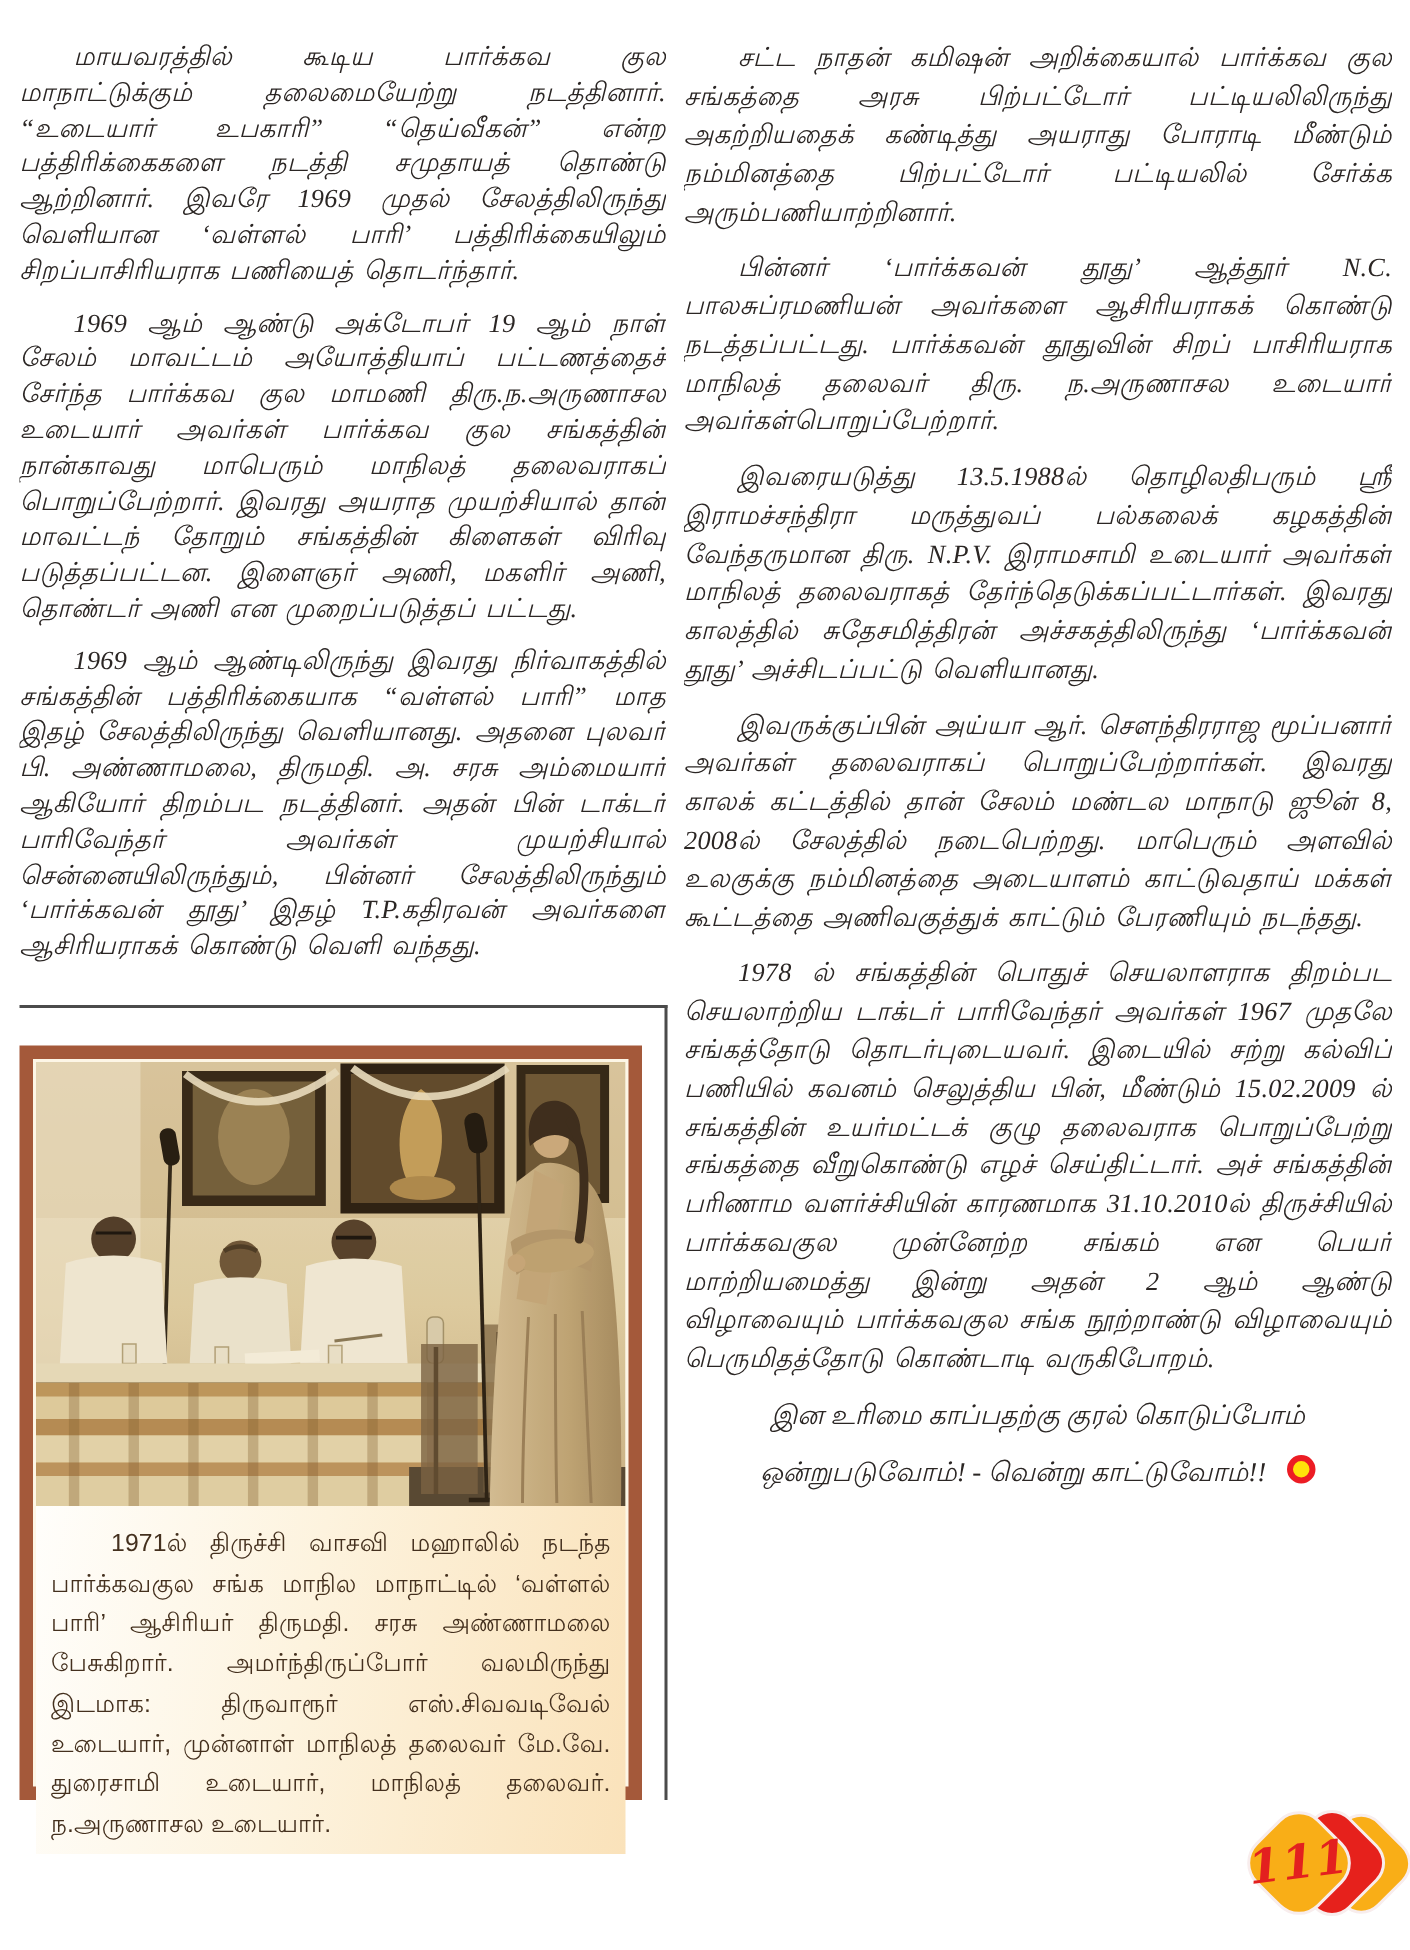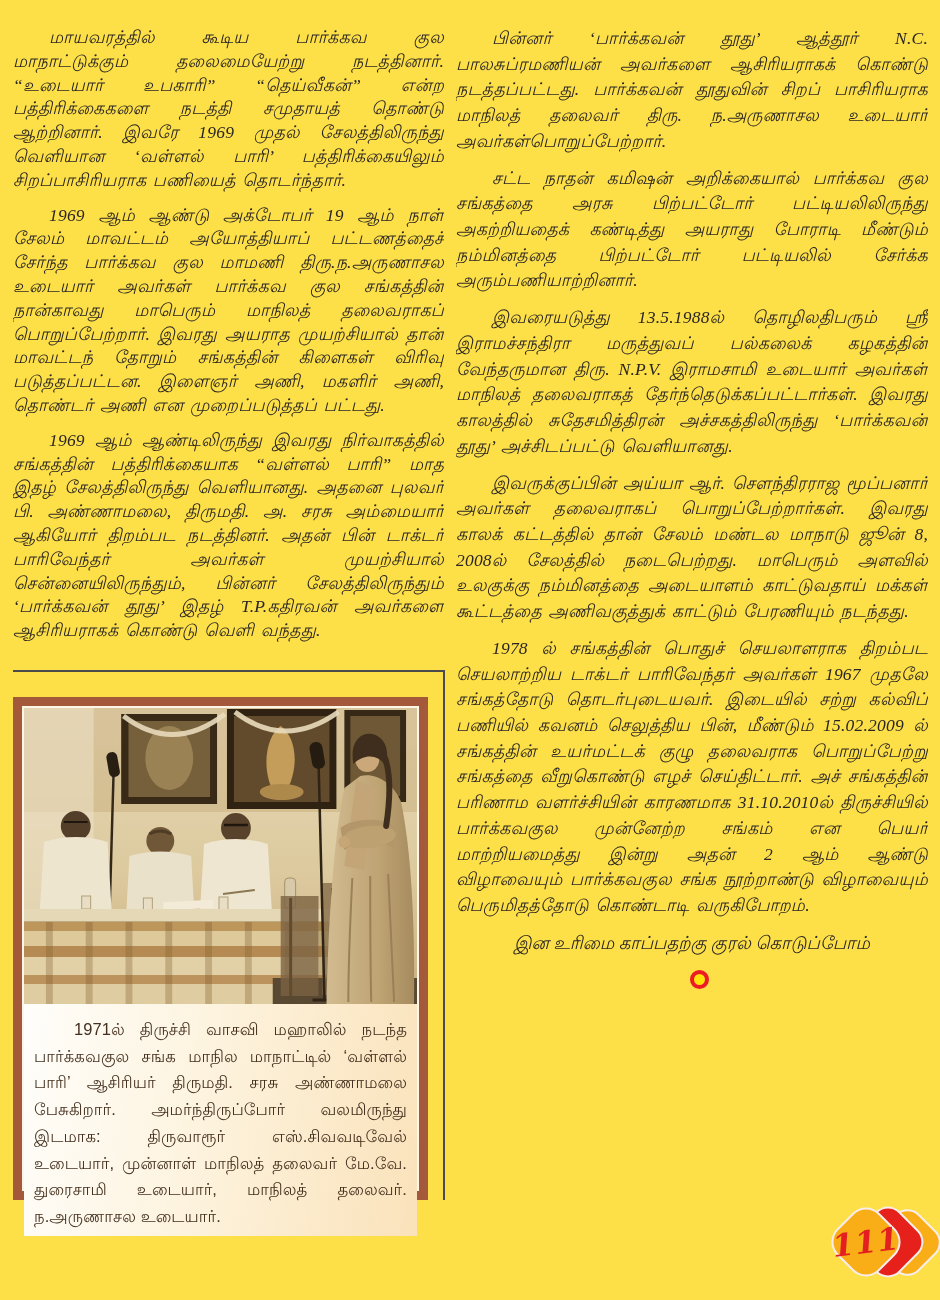--- a/index.html
+++ b/index.html
@@ -3,21 +3,21 @@
 <meta charset="utf-8">
 <style>
   html,body{margin:0;padding:0;}
   body{
     width:940px;height:1300px;
     font-family:"Liberation Serif","DejaVu Serif",serif;
     background:#efe4e4;
   }
   .page{
     position:relative;width:940px;height:1300px;
-    background:#fde047;overflow:hidden;
+    background:#ffffff;overflow:hidden;
   }
 
   
   .col{position:absolute;top:26px;color:#2b2624;}
   .col-left{left:13px;width:431px;height:640px;overflow:hidden;}
   .col-right{left:456px;width:472px;height:1170px;overflow:hidden;}
   .col p.body{
     margin:0 0 11px 0;
     font-style:italic;
     font-size:17.5px;
@@ -95,29 +95,29 @@
   <div class="col col-left">
 
   <p class="body">மாயவரத்தில் கூடிய பார்க்கவ குல மாநாட்டுக்கும் தலைமையேற்று நடத்தினார். “உடையார் உபகாரி” “தெய்வீகன்” என்ற பத்திரிக்கைகளை நடத்தி சமுதாயத் தொண்டு ஆற்றினார். இவரே 1969 முதல் சேலத்திலிருந்து வெளியான ‘வள்ளல் பாரி’ பத்திரிக்கையிலும் சிறப்பாசிரியராக பணியைத் தொடர்ந்தார்.</p>
       <p class="body">1969 ஆம் ஆண்டு அக்டோபர் 19 ஆம் நாள் சேலம் மாவட்டம் அயோத்தியாப் பட்டணத்தைச் சேர்ந்த பார்க்கவ குல மாமணி திரு.ந.அருணாசல உடையார் அவர்கள் பார்க்கவ குல சங்கத்தின் நான்காவது மாபெரும் மாநிலத் தலைவராகப் பொறுப்பேற்றார். இவரது அயராத முயற்சியால் தான் மாவட்டந் தோறும் சங்கத்தின் கிளைகள் விரிவு படுத்தப்பட்டன. இளைஞர் அணி, மகளிர் அணி, தொண்டர் அணி என முறைப்படுத்தப் பட்டது.</p>
       <p class="body">1969 ஆம் ஆண்டிலிருந்து இவரது நிர்வாகத்தில் சங்கத்தின் பத்திரிக்கையாக “வள்ளல் பாரி” மாத இதழ் சேலத்திலிருந்து வெளியானது. அதனை புலவர் பி. அண்ணாமலை, திருமதி. அ. சரசு அம்மையார் ஆகியோர் திறம்பட நடத்தினர். அதன் பின் டாக்டர் பாரிவேந்தர் அவர்கள் முயற்சியால் சென்னையிலிருந்தும், பின்னர் சேலத்திலிருந்தும் ‘பார்க்கவன் தூது’ இதழ் T.P.கதிரவன் அவர்களை ஆசிரியராகக் கொண்டு வெளி வந்தது.</p>
     </div>
 
   <div class="col col-right">
     <div>
 
-    <p class="body">பின்னர் ‘பார்க்கவன் தூது’ ஆத்தூர் N.C. பாலசுப்ரமணியன் அவர்களை ஆசிரியராகக் கொண்டு நடத்தப்பட்டது. பார்க்கவன் தூதுவின் சிறப் பாசிரியராக மாநிலத் தலைவர் திரு. ந.அருணாசல உடையார் அவர்கள்பொறுப்பேற்றார்.</p>
-        <p class="body">சட்ட நாதன் கமிஷன் அறிக்கையால் பார்க்கவ குல சங்கத்தை அரசு பிற்பட்டோர் பட்டியலிலிருந்து அகற்றியதைக் கண்டித்து அயராது போராடி மீண்டும் நம்மினத்தை பிற்பட்டோர் பட்டியலில் சேர்க்க அரும்பணியாற்றினார்.</p>
+    <p class="body">சட்ட நாதன் கமிஷன் அறிக்கையால் பார்க்கவ குல சங்கத்தை அரசு பிற்பட்டோர் பட்டியலிலிருந்து அகற்றியதைக் கண்டித்து அயராது போராடி மீண்டும் நம்மினத்தை பிற்பட்டோர் பட்டியலில் சேர்க்க அரும்பணியாற்றினார்.</p>
+        <p class="body">பின்னர் ‘பார்க்கவன் தூது’ ஆத்தூர் N.C. பாலசுப்ரமணியன் அவர்களை ஆசிரியராகக் கொண்டு நடத்தப்பட்டது. பார்க்கவன் தூதுவின் சிறப் பாசிரியராக மாநிலத் தலைவர் திரு. ந.அருணாசல உடையார் அவர்கள்பொறுப்பேற்றார்.</p>
         <p class="body">இவரையடுத்து 13.5.1988ல் தொழிலதிபரும் ஸ்ரீ இராமச்சந்திரா மருத்துவப் பல்கலைக் கழகத்தின் வேந்தருமான திரு. N.P.V. இராமசாமி உடையார் அவர்கள் மாநிலத் தலைவராகத் தேர்ந்தெடுக்கப்பட்டார்கள். இவரது காலத்தில் சுதேசமித்திரன் அச்சகத்திலிருந்து ‘பார்க்கவன் தூது’ அச்சிடப்பட்டு வெளியானது.</p>
         <p class="body">இவருக்குப்பின் அய்யா ஆர். சௌந்திரராஜ மூப்பனார் அவர்கள் தலைவராகப் பொறுப்பேற்றார்கள். இவரது காலக் கட்டத்தில் தான் சேலம் மண்டல மாநாடு ஜூன் 8, 2008ல் சேலத்தில் நடைபெற்றது. மாபெரும் அளவில் உலகுக்கு நம்மினத்தை அடையாளம் காட்டுவதாய் மக்கள் கூட்டத்தை அணிவகுத்துக் காட்டும் பேரணியும் நடந்தது.</p>
         <p class="body">1978 ல் சங்கத்தின் பொதுச் செயலாளராக திறம்பட செயலாற்றிய டாக்டர் பாரிவேந்தர் அவர்கள் 1967 முதலே சங்கத்தோடு தொடர்புடையவர். இடையில் சற்று கல்விப் பணியில் கவனம் செலுத்திய பின், மீண்டும் 15.02.2009 ல் சங்கத்தின் உயர்மட்டக் குழு தலைவராக பொறுப்பேற்று சங்கத்தை வீறுகொண்டு எழச் செய்திட்டார். அச் சங்கத்தின் பரிணாம வளர்ச்சியின் காரணமாக 31.10.2010ல் திருச்சியில் பார்க்கவகுல முன்னேற்ற சங்கம் என பெயர் மாற்றியமைத்து இன்று அதன் 2 ஆம் ஆண்டு விழாவையும் பார்க்கவகுல சங்க நூற்றாண்டு விழாவையும் பெருமிதத்தோடு கொண்டாடி வருகிபோறம்.</p>
       </div>
     <div class="closing">
       <div class="line">இன உரிமை காப்பதற்கு குரல் கொடுப்போம்</div>
-      <div class="line"><span class="end-dot"></span></div>
+      <div class="line"><span>ஒன்றுபடுவோம்! - வென்று காட்டுவோம்!!</span><span class="end-dot"></span></div>
     </div>
   </div>
 
   <div class="photo-block">
     <div class="keyline"></div>
     <div class="photo-frame">
       <div class="frame-inner">
 
         <svg class="photo-svg" viewBox="0 0 395 296" preserveAspectRatio="none">
           <defs>

